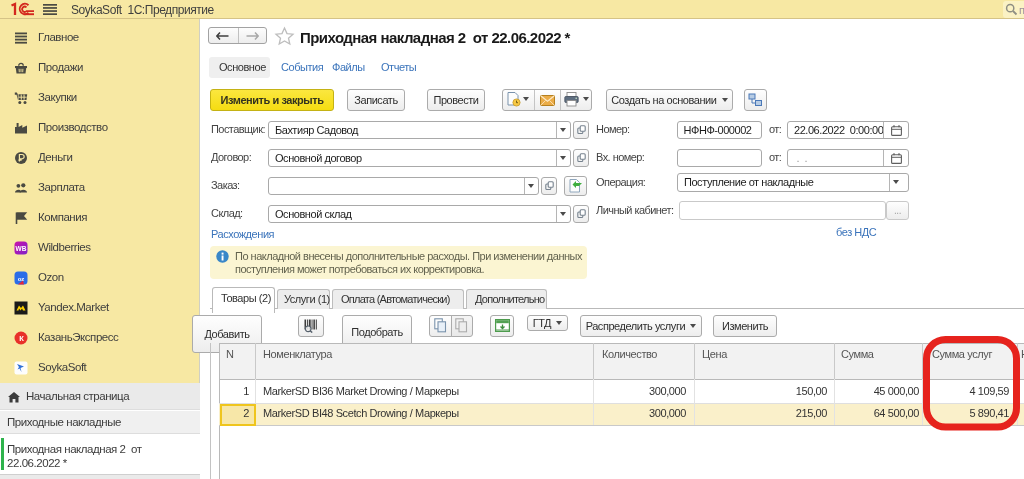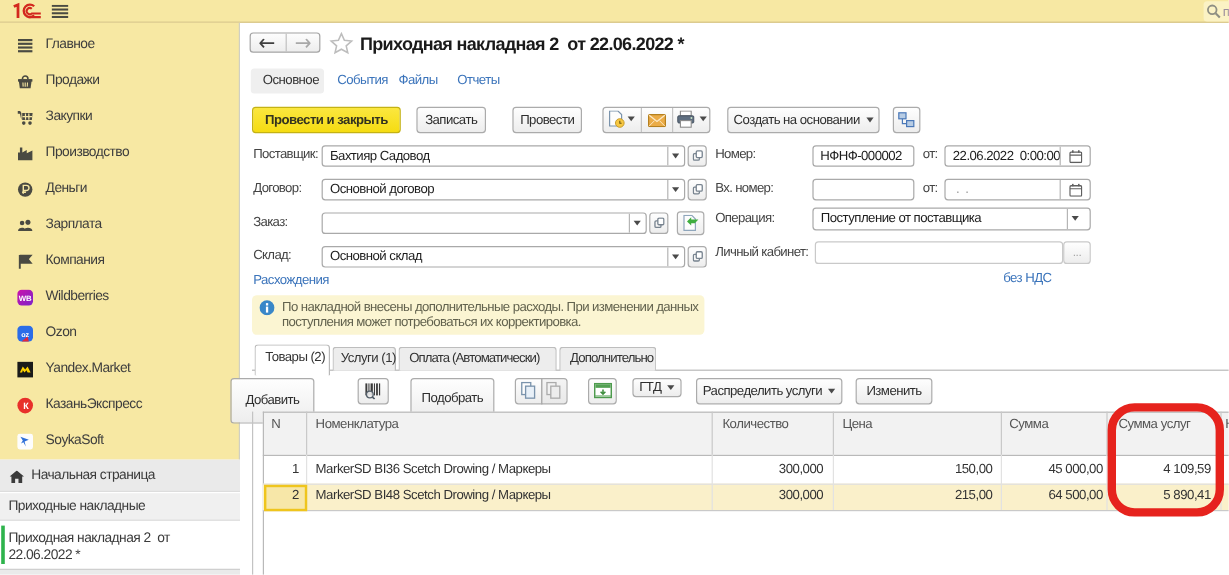--- a/index.html
+++ b/index.html
@@ -51,20 +51,21 @@
   <path d="M19.5 3.2 A5.2 5.2 0 1 0 19.5 10.8" fill="none" stroke="#D3281E" stroke-width="1.9"></path>
   <path d="M17.5 5.3 A2.6 2.6 0 1 0 17.5 9.2 L25 9.2" fill="none" stroke="#D3281E" stroke-width="1.7"></path>
   <path d="M14.5 12.2 L25 12.2" stroke="#D3281E" stroke-width="1.9"></path>
 </svg>
 <svg class="abs" style="left:43px;top:4px" width="14" height="11" viewBox="0 0 14 11">
   <rect x="0" y="0" width="14" height="1.7" fill="#4A4A42"></rect>
   <rect x="0" y="3.1" width="14" height="1.7" fill="#4A4A42"></rect>
   <rect x="0" y="6.2" width="14" height="1.7" fill="#4A4A42"></rect>
   <rect x="0" y="9.3" width="14" height="1.7" fill="#4A4A42"></rect>
 </svg>
+<div class="abs" style="left:71px;top:3px;font-size:12px;color:#3F3F3F;letter-spacing:-0.45px">SoykaSoft&nbsp; 1С:Предприятие</div>
 <div class="abs" style="left:1003px;top:1px;width:21px;height:17px;background:#FBF2C4;border-radius:3px 0 0 3px"></div>
 <svg class="abs" style="left:1005px;top:3px" width="13" height="13" viewBox="0 0 13 13">
   <circle cx="5.2" cy="5.2" r="3.6" fill="none" stroke="#8F8F83" stroke-width="1.5"></circle>
   <line x1="8" y1="8" x2="11.5" y2="11.5" stroke="#8F8F83" stroke-width="1.8"></line>
 </svg>
 <div class="abs" style="left:1019px;top:4px;font-size:11px;color:#9C8F9C">пои</div>
 
 <div class="abs" id="sidebar"></div>
 
 <div class="mitem" style="top:31px">Главное</div>
@@ -178,21 +179,21 @@
   <path d="M10.5 2 L13 7.6 L19 8.2 L14.5 12.2 L15.8 18 L10.5 15 L5.2 18 L6.5 12.2 L2 8.2 L8 7.6 Z" fill="none" stroke="#BDBDBD" stroke-width="1.3"></path>
 </svg>
 <div class="abs" style="left:300px;top:29px;font-size:15px;font-weight:bold;color:#1A1A1A;letter-spacing:-0.55px">Приходная накладная 2&nbsp; от 22.06.2022 *</div>
 
 <div class="abs" style="left:209px;top:57px;width:61px;height:21px;background:#EFEFEF;border-radius:3px"></div>
 <div class="abs" style="left:219px;top:61px;font-size:11px;color:#333;letter-spacing:-0.45px">Основное</div>
 <div class="link" style="left:281px;top:61px">События</div>
 <div class="link" style="left:332px;top:61px">Файлы</div>
 <div class="link" style="left:381px;top:61px">Отчеты</div>
 
-<div class="btn" style="left:210px;top:89px;width:124px;height:22px;background:linear-gradient(#FBE73F,#F5DC12);border-color:#C4B214;font-weight:bold;color:#33331F">Провести и закрыть</div>
+<div class="btn" style="left:210px;top:89px;width:124px;height:22px;background:linear-gradient(#FBE73F,#F5DC12);border-color:#C4B214;font-weight:bold;color:#33331F">Изменить и закрыть</div>
 <div class="btn" style="left:347px;top:89px;width:58px;height:22px">Записать</div>
 <div class="btn" style="left:427px;top:89px;width:58px;height:22px">Провести</div>
 
 <div class="abs" style="left:502px;top:89px;width:90px;height:22px;border:1px solid #ABABAB;border-radius:3px;background:linear-gradient(#FEFEFE,#EDEDED)"></div>
 <div class="abs vline" style="left:534px;top:90px;height:20px;background:#C4C4C4"></div>
 <div class="abs vline" style="left:560px;top:90px;height:20px;background:#C4C4C4"></div>
 <svg class="abs" style="left:507px;top:92px" width="14" height="15" viewBox="0 0 14 15">
   <path d="M1 0.5 L8 0.5 L11 3.5 L11 13 L1 13 Z" fill="#FDFDFD" stroke="#7A93AC" stroke-width="1"></path>
   <circle cx="9.5" cy="10.5" r="3.6" fill="#F7C843" stroke="#C79A28" stroke-width="0.8"></circle>
   <path d="M9.5 8.6 L9.5 10.7 L11 10.7" fill="none" stroke="#6B5510" stroke-width="0.9"></path>
@@ -294,21 +295,21 @@
     </div>
 <svg class="abs" style="left:890.5px;top:153px" width="11" height="11" viewBox="0 0 11 11">
   <rect x="0.6" y="1.8" width="9.8" height="8.6" rx="1" fill="#FFF" stroke="#5F5F5F" stroke-width="1.1"></rect>
   <line x1="0.6" y1="4.3" x2="10.4" y2="4.3" stroke="#5F5F5F" stroke-width="1"></line>
   <line x1="3" y1="0.2" x2="3" y2="2.2" stroke="#5F5F5F" stroke-width="1.3"></line>
   <line x1="8" y1="0.2" x2="8" y2="2.2" stroke="#5F5F5F" stroke-width="1.3"></line>
 </svg>
 
 <div class="lbl" style="left:596px;top:176px">Операция:</div>
 <div class="inp" style="left:677px;top:172.5px;width:232px;height:19px">
-      <div class="tx" style="top:1.5px">Поступление от поставщика</div>
+      <div class="tx" style="top:1.5px">Поступление от накладные</div>
       <div class="ddz" style="width:19px"></div>
     </div>
 
 <div class="lbl" style="left:596px;top:204px">Личный кабинет:</div>
 <div class="inp" style="left:679px;top:200.5px;width:207px;height:19px;border-color:#C9C9C9"></div>
 <div class="btn" style="left:886px;top:200.5px;width:23px;height:19px;border-color:#C9C9C9;color:#A5A5A5;font-size:10px">...</div>
 
 <div class="link" style="left:836px;top:226px">без НДС</div>
 
 <div class="abs" style="left:210px;top:246px;width:377px;height:33px;background:#FBF5D2;border-radius:4px"></div>
@@ -390,21 +391,21 @@
 
 <div class="hcell" style="left:226px;top:348px">N</div>
 <div class="hcell" style="left:263px;top:348px">Номенклатура</div>
 <div class="hcell" style="left:602px;top:348px">Количество</div>
 <div class="hcell" style="left:702px;top:348px">Цена</div>
 <div class="hcell" style="left:841px;top:348px">Сумма</div>
 <div class="hcell" style="left:932px;top:348px">Сумма услуг</div>
 <div class="hcell" style="left:1021px;top:348px">Н</div>
 
 <div class="cell num" style="left:219px;top:385px;width:30px">1</div>
-<div class="cell" style="left:263px;top:385px">MarkerSD BI36 Scetch Drowing / Маркеры</div>
+<div class="cell" style="left:263px;top:385px">MarkerSD BI36 Market Drowing / Маркеры</div>
 <div class="cell num" style="left:586px;top:385px;width:100px">300,000</div>
 <div class="cell num" style="left:727px;top:385px;width:100px">150,00</div>
 <div class="cell num" style="left:819px;top:385px;width:100px">45 000,00</div>
 <div class="cell num" style="left:909px;top:385px;width:100px">4 109,59</div>
 
 <div class="abs" style="left:219.5px;top:404px;width:36px;height:21.5px;background:#F7E7A8;border:2px solid #EFC51D"></div>
 <div class="cell num" style="left:219px;top:407px;width:30px">2</div>
 <div class="cell" style="left:263px;top:407px">MarkerSD BI48 Scetch Drowing / Маркеры</div>
 <div class="cell num" style="left:586px;top:407px;width:100px">300,000</div>
 <div class="cell num" style="left:727px;top:407px;width:100px">215,00</div>

